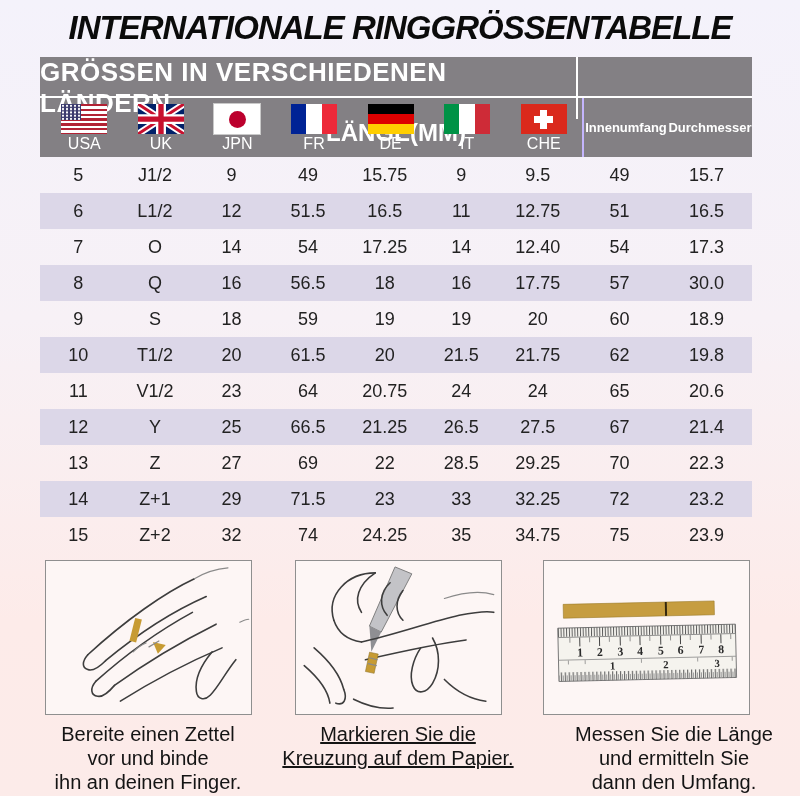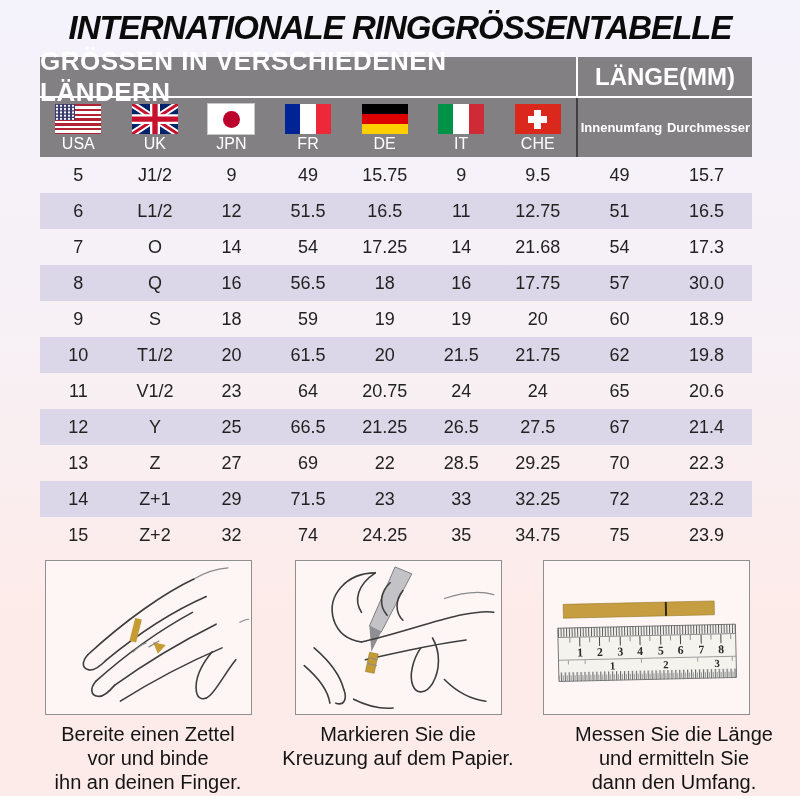--- a/index.html
+++ b/index.html
@@ -8,28 +8,28 @@
     background:linear-gradient(180deg,#f4f2fb 0%,#f7f1f6 40%,#fdebe9 78%,#fcebe9 100%);
     font-family:"Liberation Sans",sans-serif;color:#1c1c1c;
   }
   .title{
     position:absolute;top:8px;left:0;width:100%;margin:0;text-align:center;
     font-size:34px;font-weight:bold;font-style:italic;letter-spacing:-1px;
     color:#0b0b0b;transform:scaleX(.97);
   }
   
   .rtable{position:absolute;left:40px;top:57px;width:712px;}
-  .thead-top{display:flex;height:39px;background:#838084;border-bottom:2px solid #fff;}
+  .thead-top{display:flex;height:39px;background:#838084;border-bottom:2px solid #fff;flex-direction:column;}
   .th-left{
     width:536px;border-right:2px solid #fff;display:flex;align-items:center;justify-content:center;
     color:#fff;font-weight:bold;font-size:26px;letter-spacing:.5px;
   }
   .th-right{flex:1;display:flex;align-items:center;justify-content:center;color:#fff;font-weight:bold;font-size:24px;}
   .flags-row{display:flex;height:59px;background:#838084;}
-  .flags-left{width:536px;border-right:2px solid #404040;display:flex;}
+  .flags-left{width:536px;border-right:2px solid #c4b5fd;display:flex;margin-left:6px;}
   .fcol{flex:1;display:flex;flex-direction:column;align-items:center;justify-content:center;padding-top:2px;}
   .flag{width:46px;height:30px;position:relative;flex:none;}
   .flag svg{display:block;width:100%;height:100%;}
   .flabel{color:#fff;font-size:16px;line-height:19px;}
   .flags-right{flex:1;display:flex;align-items:center;border-radius:16px;}
   .flags-right span{flex:1;text-align:center;color:#fff;font-weight:bold;font-size:13px;}
   
   .flag.us{background:repeating-linear-gradient(180deg,#b22234 0 2.4px,#fff 2.4px 4.8px);}
   .flag.us::after{
     content:"";position:absolute;left:0;top:0;width:20px;height:16px;background-color:#3c3b6e;
@@ -48,21 +48,21 @@
     height:36px;align-items:center;text-align:center;font-size:18px;color:#222;
   }
   .trow:nth-child(even){background:#dcd7e8;}
   
   .ibox{position:absolute;top:560px;width:207px;height:155px;background:#fdf6f5;border:1px solid #8f8f8f;box-sizing:border-box;}
   .ibox svg{display:block;width:100%;height:100%;}
   #box1{left:45px;} #box2{left:295px;} #box3{left:543px;}
   .sketch{stroke:#3d3d3d;stroke-width:1.6;fill:none;stroke-linecap:round;}
   .sketch-light{stroke:#8a8a8a;stroke-width:1.2;fill:none;stroke-linecap:round;}
   .caption{position:absolute;top:722px;width:260px;text-align:center;font-size:20px;line-height:24px;color:#141414;}
-  #cap1{left:18px;} #cap2{left:268px;} #cap3{left:544px;}
+  #cap1{left:18px;} #cap2{left:268px;text-decoration:underline;} #cap3{left:544px;}
   .rulnum{font-family:"Liberation Serif",serif;font-weight:bold;font-size:12px;fill:#2a2a2a;}
   .rulnum2{font-family:"Liberation Serif",serif;font-weight:bold;font-size:11px;fill:#2a2a2a;}
 </style>
 </head>
 <body>
 
 <div class="stage">
 
   <h1 class="title">INTERNATIONALE RINGGRÖSSENTABELLE</h1>
 
@@ -140,21 +140,21 @@
           <div>51</div>
           <div>16.5</div>
         </div>
         <div class="trow">
           <div>7</div>
           <div>O</div>
           <div>14</div>
           <div>54</div>
           <div>17.25</div>
           <div>14</div>
-          <div>21.68</div>
+          <div>12.40</div>
           <div>54</div>
           <div>17.3</div>
         </div>
         <div class="trow">
           <div>8</div>
           <div>Q</div>
           <div>16</div>
           <div>56.5</div>
           <div>18</div>
           <div>16</div>

